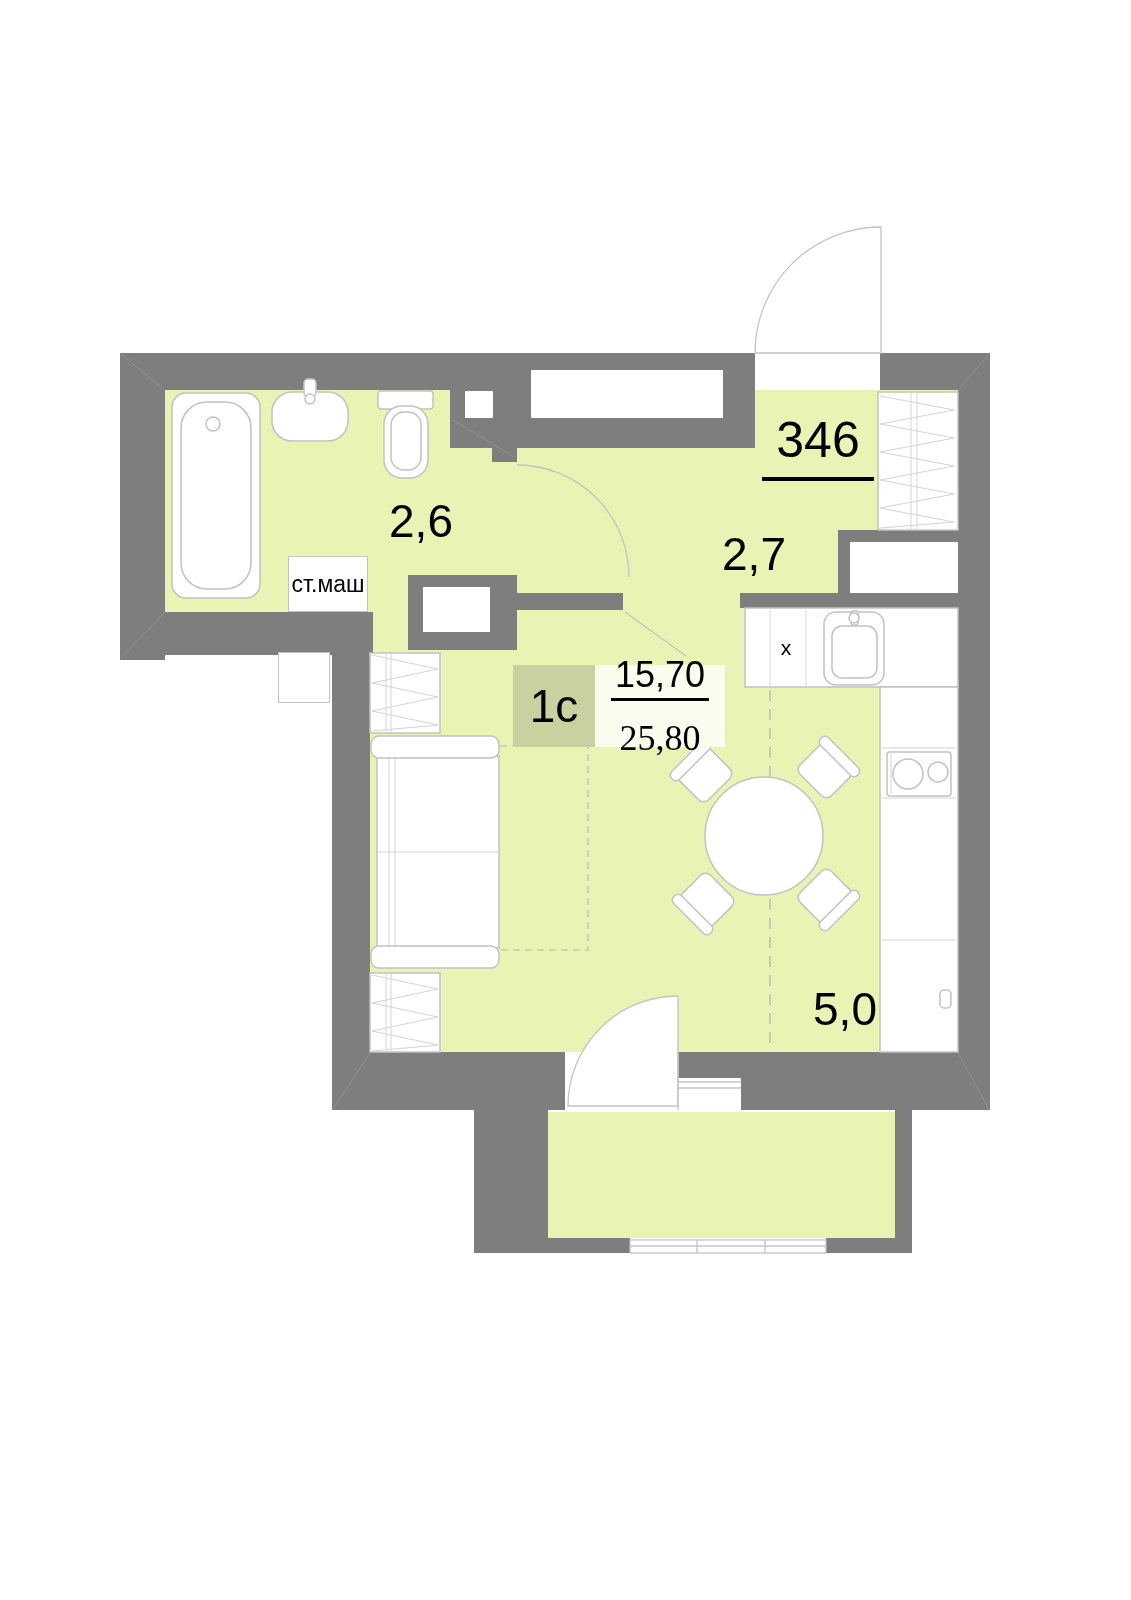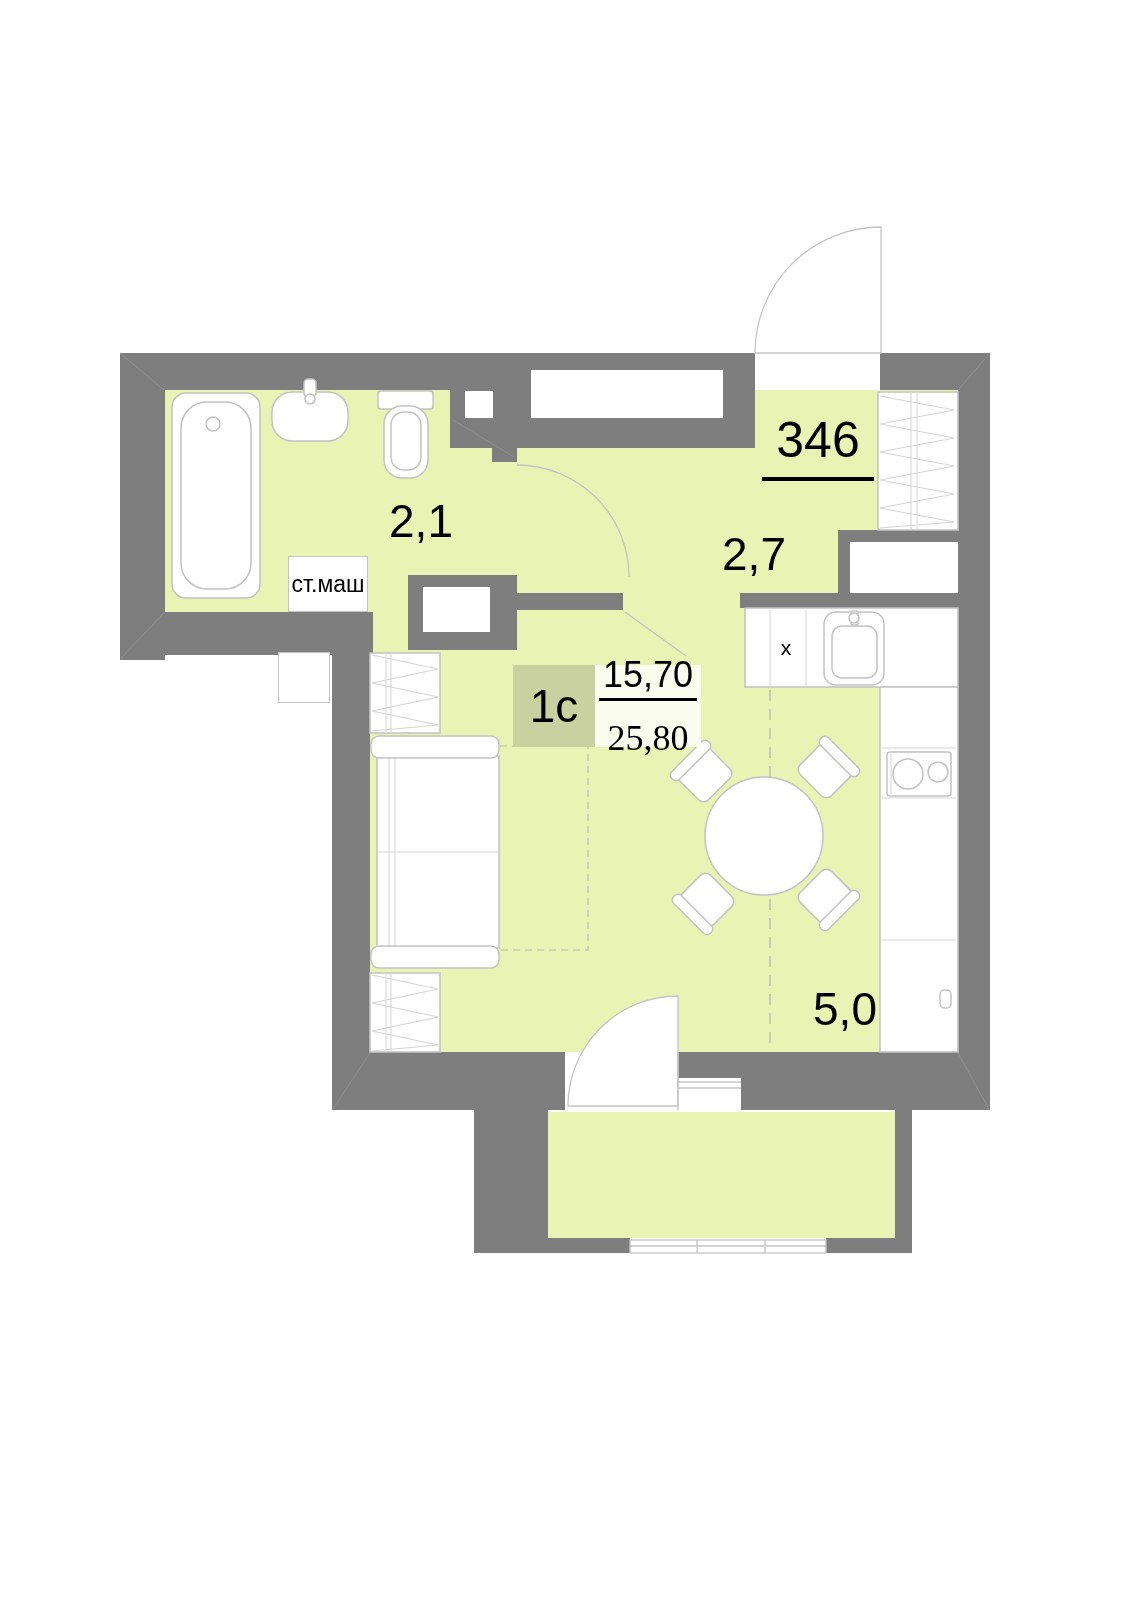--- a/index.html
+++ b/index.html
@@ -17,21 +17,21 @@
   .doorl{fill:none;stroke:var(--doorline);stroke-width:1.3;}
   .dashline{fill:none;stroke:var(--dash);stroke-width:2;stroke-dasharray:11 8;}
   .dashrect{fill:none;stroke:var(--dash);stroke-width:1.6;stroke-dasharray:7 5;}
   .miter{stroke:#909090;stroke-width:1;}
   .lbl{position:absolute;text-align:center;line-height:1;white-space:nowrap;}
   .area{font-size:46px;}
   #lbl-346{font-size:50px;border-bottom:4px solid #000;padding-bottom:12px;}
   #unit-tag{position:absolute;left:513px;top:665px;height:82px;display:flex;}
   #unit-badge{width:82px;background:var(--badge);display:flex;align-items:center;justify-content:center;
               font-size:46px;}
-  #unit-areas{width:106px;background:var(--fractionBg);display:flex;flex-direction:column;
+  #unit-areas{width:130px;background:var(--fractionBg);display:flex;flex-direction:column;
               align-items:center;justify-content:center;font-size:36px;}
   #unit-areas .top{border-bottom:3px solid #000;padding:0 4px 2px 4px;}
   #unit-areas .bot{padding-top:16px;font-family:Liberation Serif, serif;}
   #wm-box{position:absolute;left:288px;top:556px;width:80px;height:56px;background:#fff;
           border:1px solid var(--doorline);display:flex;align-items:center;justify-content:center;
           font-size:23px;box-sizing:border-box;}
   #lbl-x{font-size:21px;}
 </style>
 </head>
 <body>
@@ -196,21 +196,21 @@
       <line class="miter" x1="164" y1="613" x2="121" y2="658"></line>
       <line class="miter" x1="453" y1="420" x2="514" y2="457"></line>
       <line class="miter" x1="958" y1="390" x2="989" y2="354"></line>
       <line class="miter" x1="370" y1="1053" x2="333" y2="1109"></line>
       <line class="miter" x1="958" y1="1053" x2="989" y2="1109"></line>
     </g>
   </svg>
 
   <div class="lbl" id="lbl-346" style="left:762px;top:415px;width:112px;">346</div>
 
-  <div class="lbl area" style="left:346px;top:498px;width:150px;">2,1</div>
+  <div class="lbl area" style="left:346px;top:498px;width:150px;">2,6</div>
   <div class="lbl area" style="left:679px;top:531px;width:150px;">2,7</div>
   <div class="lbl area" style="left:770px;top:986px;width:150px;">5,0</div>
 
   <div id="unit-tag">
     <div id="unit-badge">1с</div>
     <div id="unit-areas">
       <span class="top">15,70</span>
       <span class="bot">25,80</span>
     </div>
   </div>

